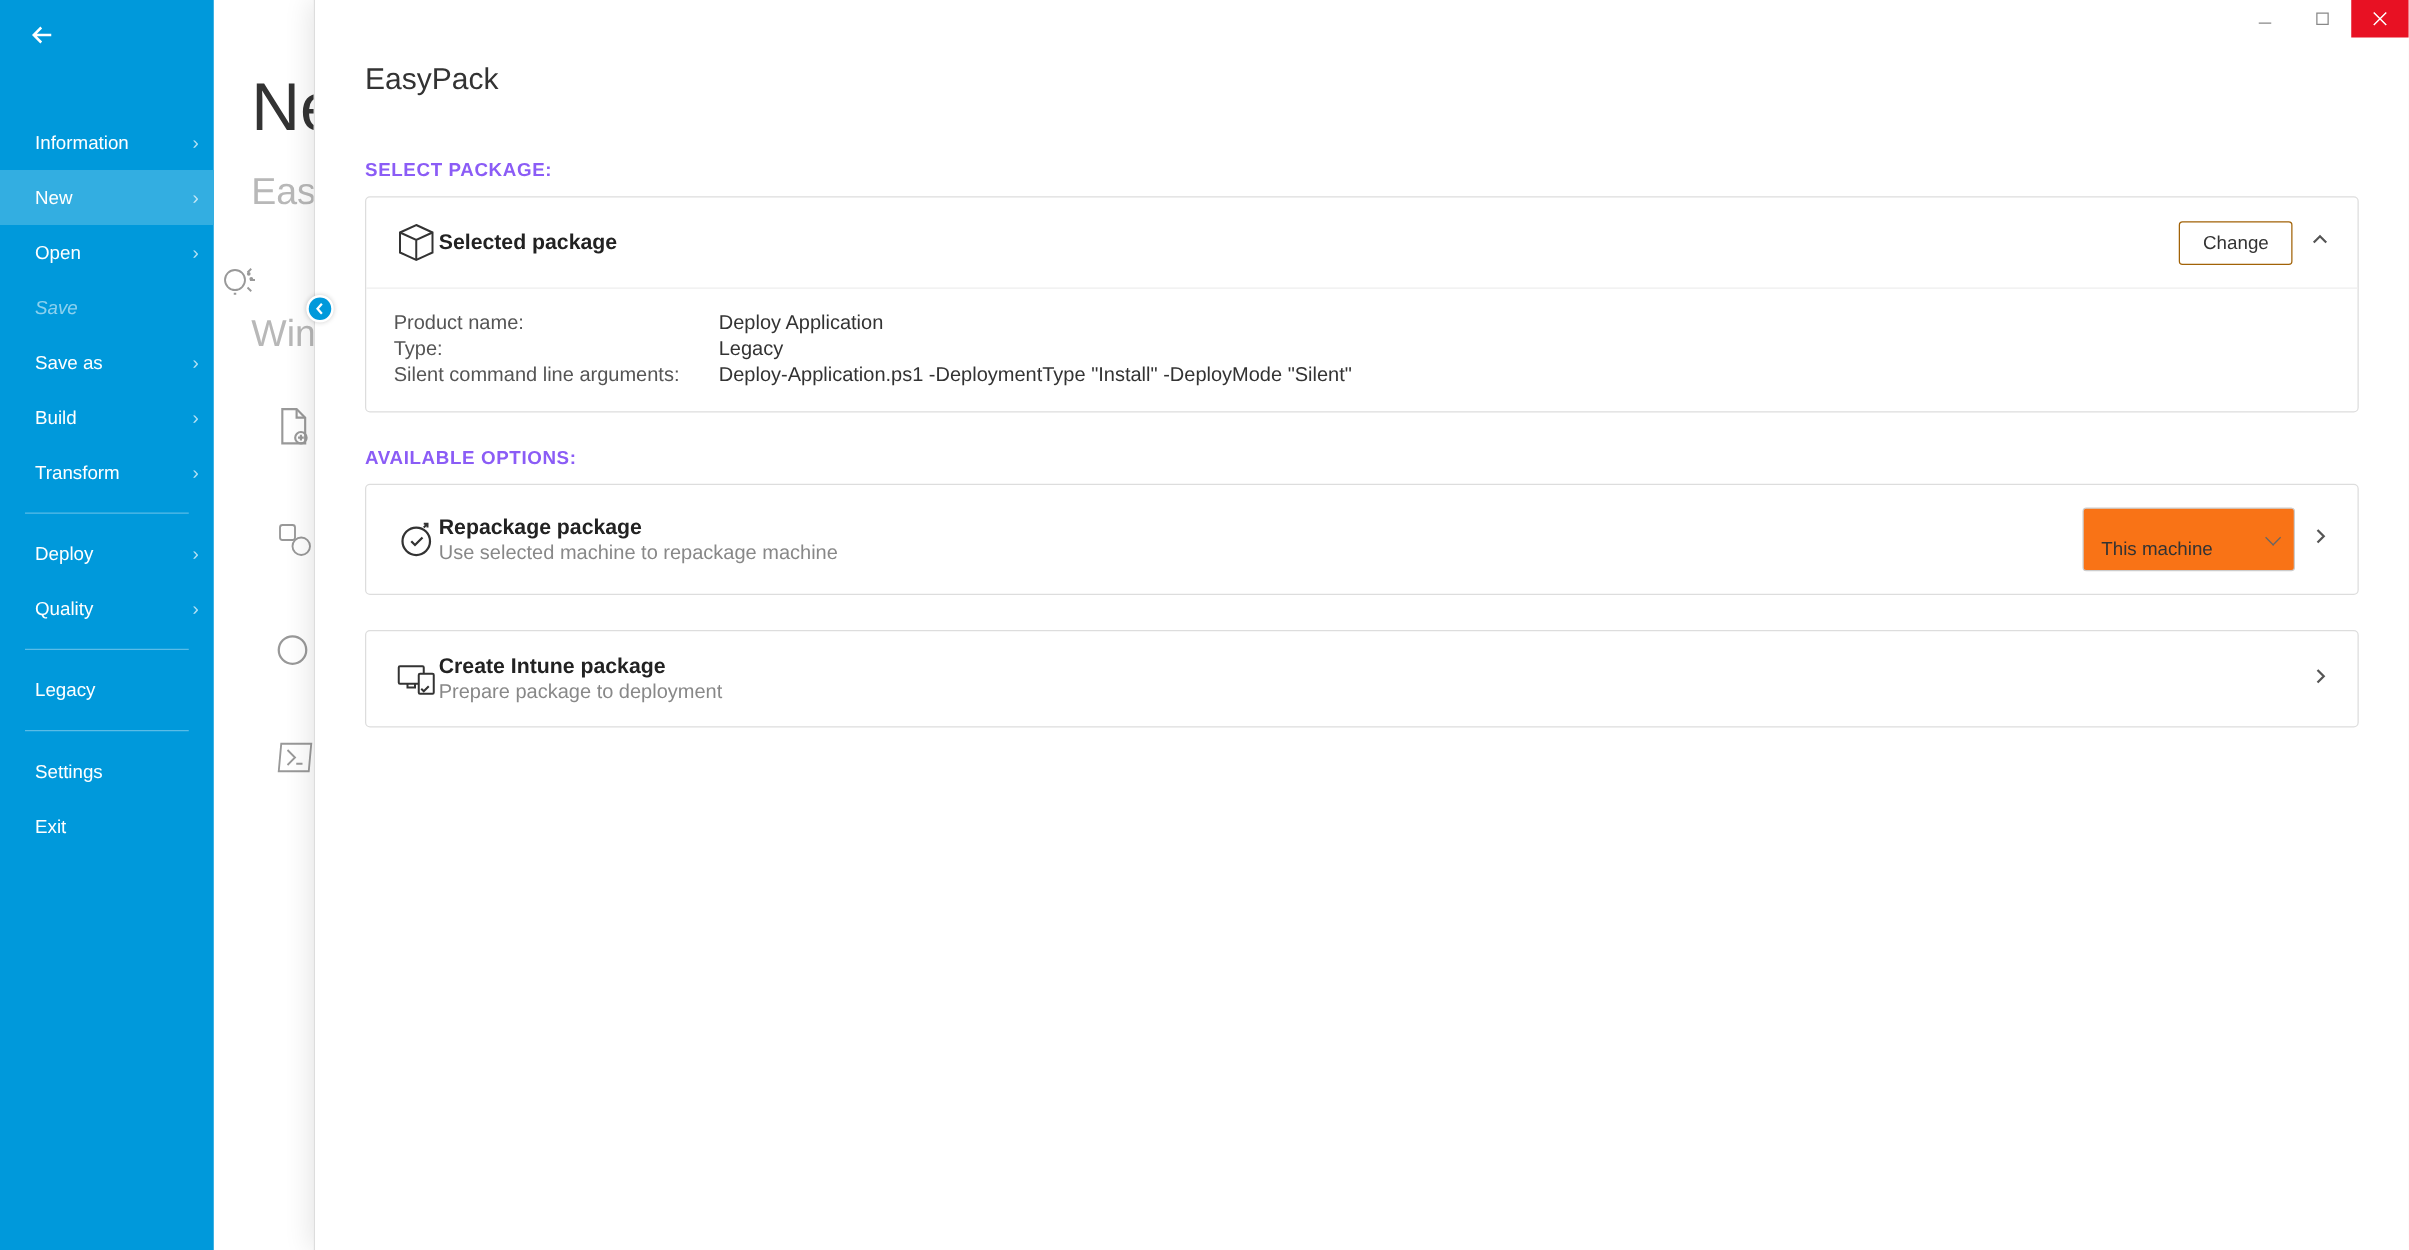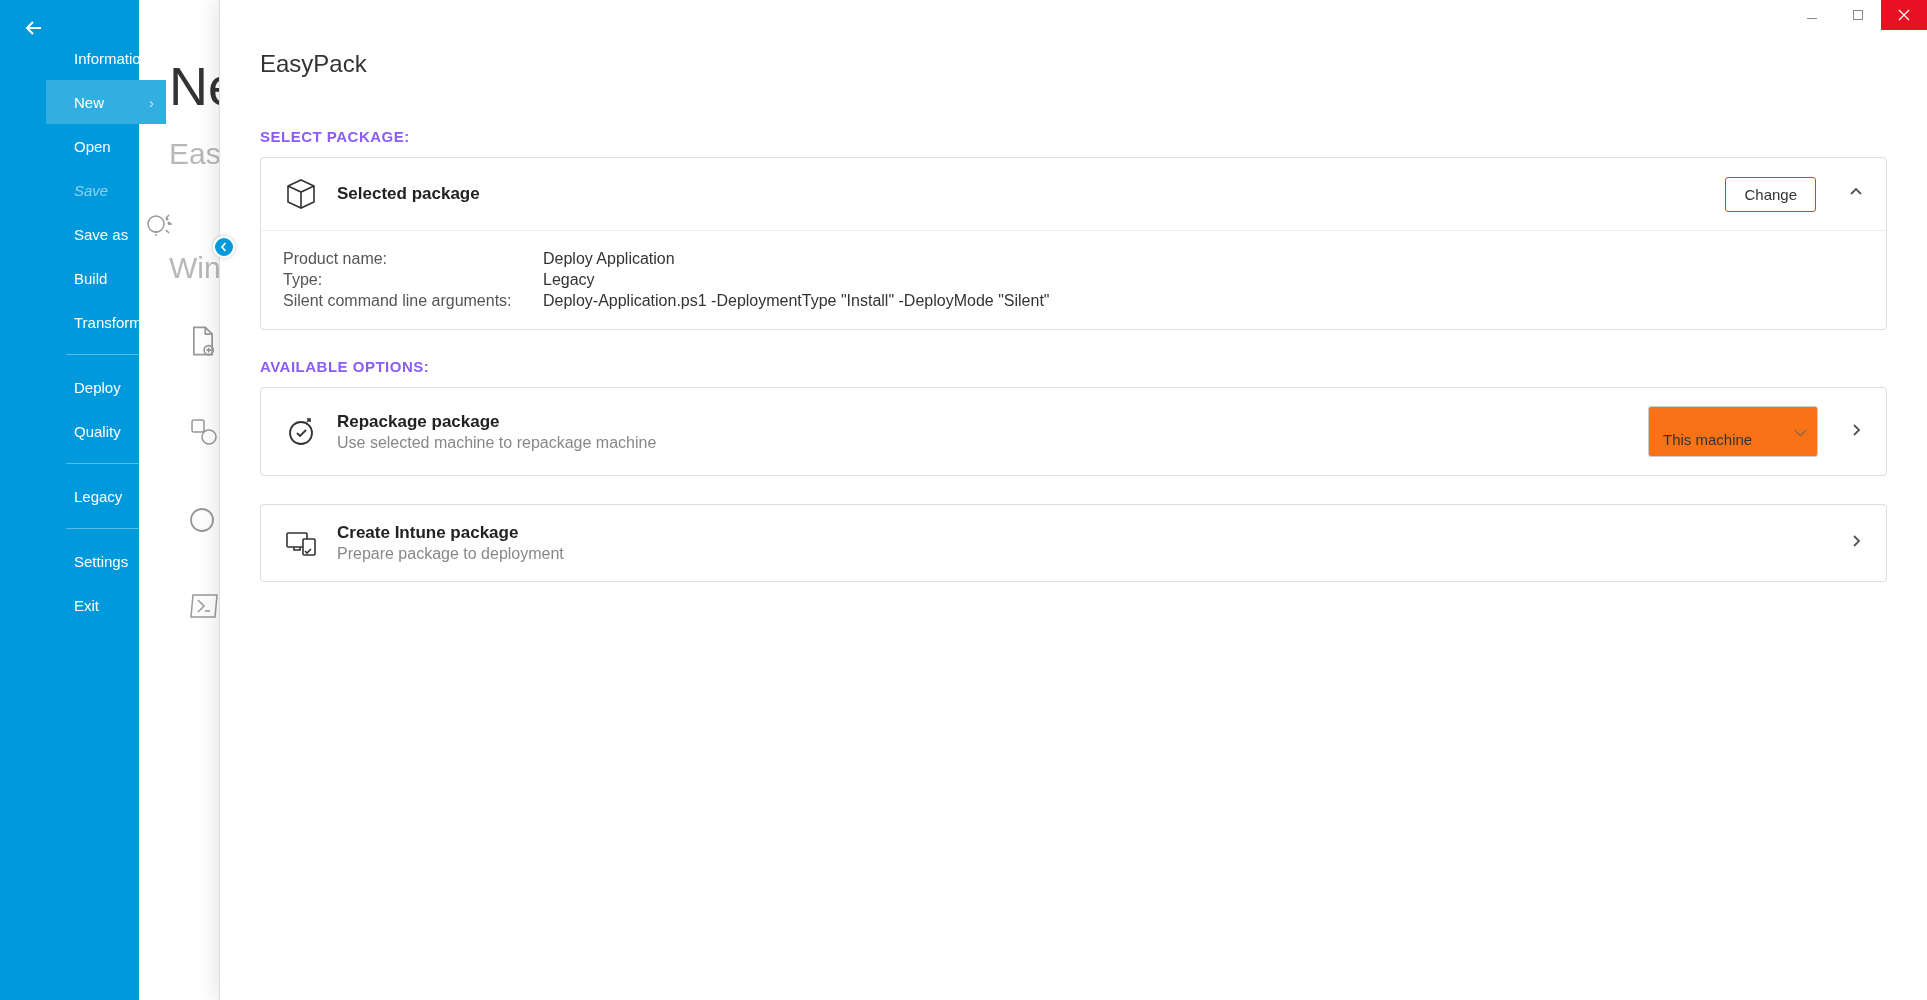--- a/index.html
+++ b/index.html
@@ -1,18 +1,18 @@
 <!DOCTYPE html>
 <html><head>
 <meta charset="utf-8">
 <style>
 * { margin: 0; padding: 0; box-sizing: border-box; font-family: 'Segoe UI', Tahoma, sans-serif; }
 body { width: 1927px; height: 1000px; overflow: hidden; background: #fff; position: relative; }
 .app { display: flex; height: 100%; position: relative; }
-.sidebar { width: 139px; background: #0099db; color: #fff; display: flex; flex-direction: row; padding-top: 0; position: relative; z-index: 5; }
+.sidebar { width: 171px; background: #0099db; color: #fff; display: flex; flex-direction: column; padding-top: 0; position: relative; z-index: 5; }
 .back-btn { height: 56px; display: flex; align-items: center; padding-left: 22px; cursor: pointer; }
 .back-btn svg { width: 24px; height: 24px; }
 .menu { display: flex; flex-direction: column; padding-top: 36px; }
 .menu-item { height: 44px; display: flex; align-items: center; justify-content: space-between; padding: 0 12px 0 28px; font-size: 15px; cursor: pointer; color: #fff; }
 .menu-item.active { background: #33aee1; }
 .menu-item.disabled { color: rgba(255,255,255,0.55); cursor: default; font-style: italic; }
 .menu-item .chev { opacity: 0.7; }
 .divider { height: 1px; background: rgba(255,255,255,0.35); margin: 10px 20px; }
 
 .main { flex: 1; position: relative; background: #fff; }
@@ -31,21 +31,21 @@
 .bg-icon { color: #999; }
 
 .overlay { position: absolute; top: 0; left: 80px; right: 0; bottom: 0; background: #fff; border-left: 1px solid #ddd; box-shadow: -4px 0 20px rgba(0,0,0,0.1); z-index: 3; padding: 50px 40px 30px 40px; overflow-y: auto; }
 .collapse-btn { position: absolute; left: 74px; top: 236px; z-index: 4; width: 22px; height: 22px; border-radius: 50%; background: #0099db; border: 2px solid #fff; box-shadow: 0 0 4px rgba(0,0,0,0.2); display: flex; align-items: center; justify-content: center; cursor: pointer; }
 .collapse-btn svg { width: 10px; height: 10px; fill: #fff; }
 
 .ov-title { font-size: 24px; font-weight: 400; color: #333; margin-bottom: 50px; margin-left: 0; }
 .section-label { font-size: 15px; font-weight: 600; color: #8b5cf6; letter-spacing: 0.5px; margin-bottom: 12px; }
 
 .card { border: 1px solid #ddd; border-radius: 4px; background: #fff; margin-bottom: 28px; }
-.card-head { display: flex; align-items: center; padding: 18px 22px; gap: 18px; }
+.card-head { display: flex; align-items: center; padding: 18px 22px; }
 .card-icon { width: 36px; height: 36px; display: flex; align-items: center; justify-content: center; color: #333; flex-shrink: 0; }
 .card-titles { flex: 1; }
 .card-title { font-size: 17px; font-weight: 600; color: #222; }
 .card-sub { font-size: 16px; color: #888; margin-top: 2px; }
 .btn { border: 1px solid #a16207; background: #fff; padding: 8px 18px; font-size: 15px; border-radius: 3px; cursor: pointer; color: #333; }
 .chev-toggle { margin-left: 14px; color: #555; cursor: pointer; }
 
 .card-body { border-top: 1px solid #eee; padding: 16px 22px; font-size: 16px; color: #333; }
 .kv { display: flex; margin: 3px 0; align-items: flex-end; }
 .kv .k { width: 260px; color: #555; }

